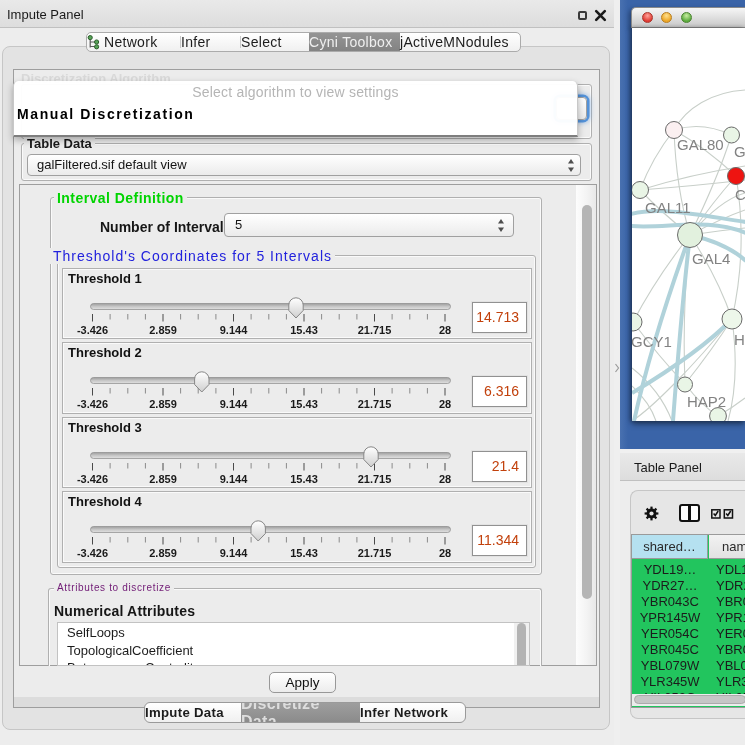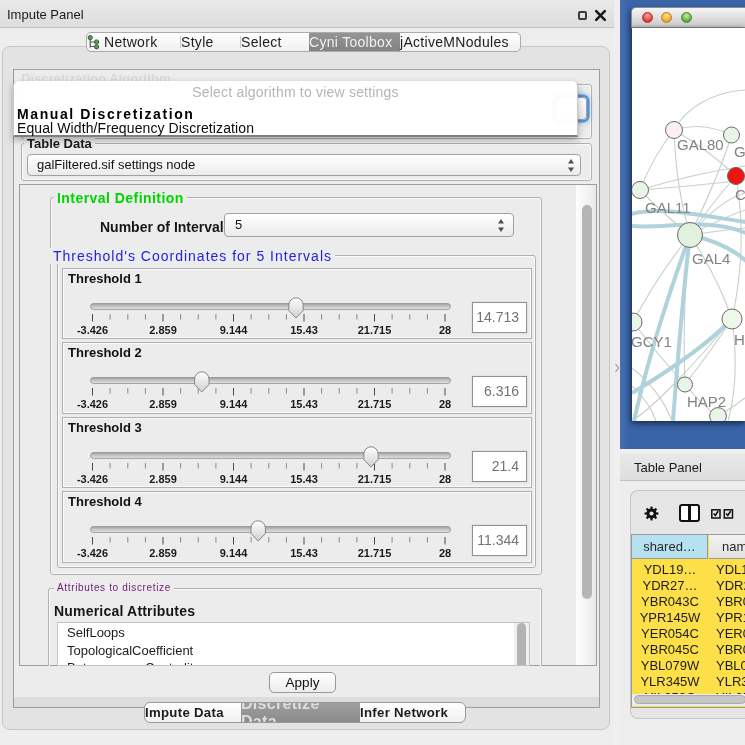--- a/index.html
+++ b/index.html
@@ -5,21 +5,21 @@
 html,body{width:745px;height:745px;overflow:hidden;background:#ededed;
 font-family:"Liberation Sans",sans-serif;}
 .a{position:absolute;}
 .grp{position:absolute;border:1px solid #b0b0b0;border-radius:3px;
 box-shadow:inset 0 0 0 1px #fafafa;}
 .gt{position:absolute;background:#ececec;padding:0 3px;white-space:nowrap;}
 .cb{position:absolute;background:linear-gradient(#ffffff,#ebebeb);
 border:1px solid #a0a0a0;border-radius:4px;font-size:13px;color:#151515;}
 .vb{position:absolute;width:55px;height:31px;background:#fff;
 border:1px solid #919191;box-shadow:0 0 0 1px #e2e2e2;font-size:14px;
-color:#737373;text-align:right;padding-right:7px;line-height:29px;}
+color:#c2410c;text-align:right;padding-right:7px;line-height:29px;}
 .seg{position:absolute;top:0;bottom:0;display:flex;align-items:center;
 justify-content:flex-start;font-size:14px;letter-spacing:0.3px;color:#1c1c1c;}
 </style></head><body>
 
 <div class="a" style="left:0;top:0;width:614px;height:28px;
 background:linear-gradient(#e9e9e9,#dddddd);border-bottom:1px solid #c0c0c0;"></div>
 <div class="a" style="left:7px;top:7px;font-size:13px;color:#1a1a1a;">Impute Panel</div>
 <div class="a" style="left:578px;top:11px;width:9px;height:9px;border:2px solid #3a3a3a;border-radius:2px;"></div>
 <svg class="a" style="left:594px;top:9px;" width="13" height="13" viewBox="0 0 13 13">
 <path d="M2.2 2.2 L10.8 10.8 M10.8 2.2 L2.2 10.8" stroke="#1a1a1a" stroke-width="2.6" stroke-linecap="round"></path>
@@ -35,37 +35,37 @@
 background:linear-gradient(#ffffff,#f0f0f0);border:1px solid #ababab;
 border-radius:5px;overflow:hidden;">
  <div class="seg" style="left:0;width:93px;">
   <svg width="13" height="15" viewBox="0 0 13 15" style="margin-right:4px;">
    <path d="M3.2 3.2 V12.5 M3.2 7 H9.2 M3.2 11.5 H9.2" stroke="#5b5b5b" stroke-width="1.2" fill="none"></path>
    <circle cx="3.2" cy="2.6" r="2.1" fill="#57a257" stroke="#2c5e2c"></circle>
    <circle cx="9.6" cy="7" r="2.1" fill="#57a257" stroke="#2c5e2c"></circle>
    <circle cx="9.6" cy="11.8" r="2.1" fill="#57a257" stroke="#2c5e2c"></circle>
   </svg>Network</div>
  <div class="a" style="left:93px;top:3px;bottom:3px;width:1px;background:#c9c9c9;"></div>
- <div class="seg" style="left:94px;width:59px;">Style</div>
+ <div class="seg" style="left:94px;width:59px;">Infer</div>
  <div class="a" style="left:153px;top:3px;bottom:3px;width:1px;background:#c9c9c9;"></div>
  <div class="seg" style="left:154px;width:67px;">Select</div>
  <div class="seg" style="left:222px;width:91px;background:linear-gradient(#949494,#838383);color:#efefef;">Cyni Toolbox</div>
  <div class="seg" style="left:313px;width:122px;">jActiveMNodules</div>
 </div>
 
 <div class="a" style="left:21px;top:71px;font-size:13px;font-weight:bold;color:#d9d9d9;">Discretization Algorithm</div>
 <div class="grp" style="left:21px;top:84px;width:571px;height:55px;"></div>
 <div class="a" style="left:556px;top:97px;width:31px;height:23px;
 background:linear-gradient(#ffffff,#ebebeb);border:1px solid #a0a0a0;border-radius:4px;
 box-shadow:0 0 0 2.5px #5492d8,0 0 5px 3px rgba(90,150,220,0.55);"></div>
 
 <div class="grp" style="left:21px;top:143px;width:571px;height:38px;"></div>
 <div class="gt" style="left:24px;top:136px;font-size:13px;font-weight:bold;color:#1a1a1a;">Table Data</div>
 <div class="cb" style="left:27px;top:154px;width:554px;height:22px;line-height:20px;">
- <span style="margin-left:9px;">galFiltered.sif settings node</span>
+ <span style="margin-left:9px;">galFiltered.sif default view</span>
  <svg class="a" style="right:5px;top:3px;" width="8" height="15" viewBox="0 0 8 15">
   <path d="M4 1 L7 5.4 H1 Z" fill="#4e4e4e"></path>
       <path d="M4 14 L1 9.6 H7 Z" fill="#4e4e4e"></path>
  </svg>
 </div>
 
 <div class="a" style="left:19px;top:184px;width:578px;height:482px;border:1px solid #9e9e9e;"></div>
 <div class="a" style="left:576px;top:185px;width:20px;height:480px;
 background:linear-gradient(90deg,#fdfdfd,#f3f3f3 55%,#e8e8e8);"></div>
 <div class="a" style="left:582px;top:205px;width:10px;height:394px;background:#b5b5b5;border-radius:5px;"></div>
@@ -293,21 +293,20 @@
  <div class="seg" style="left:96px;width:119px;font-size:16px;background:linear-gradient(#9e9e9e,#8b8b8b);color:#dedede;">Discretize Data</div>
  <div class="seg" style="left:215px;width:107px;font-size:13.2px;">Infer Network</div>
 </div>
 
 <div class="a" style="left:13px;top:80.5px;width:565px;height:56px;
 background:rgba(255,255,255,0.97);border-radius:5px 5px 0 0;
 border-left:1px solid #c8c8c8;border-right:1px solid #c8c8c8;
 border-bottom:2px solid #7e7e7e;box-shadow:0 3px 7px rgba(0,0,0,0.3);">
  <div style="position:absolute;left:0;right:0;top:3px;text-align:center;font-size:14px;letter-spacing:0.2px;color:#b5b5b5;">Select algorithm to view settings</div>
  <div style="position:absolute;left:3px;top:25px;font-size:14px;letter-spacing:1.6px;font-weight:bold;color:#000;">Manual Discretization</div>
- <div style="position:absolute;left:3px;top:39px;font-size:14px;letter-spacing:0.1px;color:#0a0a0a;">Equal Width/Frequency Discretization</div>
 </div>
 
 <div class="a" style="left:614px;top:0;width:6px;height:745px;background:#efefef;"></div>
 <svg class="a" style="left:614px;top:362px;" width="6" height="12" viewBox="0 0 6 12">
 <path d="M1.5 2 L4.5 6 L1.5 10" stroke="#9a9a9a" stroke-width="1.2" fill="none"></path>
   </svg>
 <div class="a" style="left:620px;top:0;width:125px;height:449px;
 background:linear-gradient(90deg,#4971b0,#3a64a8 8px);"></div>
 
 <div class="a" style="left:631px;top:7px;width:114px;height:21px;
@@ -394,21 +393,21 @@
 </div>
 <svg class="a" style="left:711px;top:509px;" width="23" height="10" viewBox="0 0 23 10">
 <g fill="none" stroke="#111" stroke-width="1.5">
 <rect x="0.8" y="0.8" width="8.2" height="8.2"></rect>
       <path d="M2.6 4.6 L4.3 6.5 L7.2 2"></path>
 <rect x="13.3" y="0.8" width="8.2" height="8.2"></rect>
       <path d="M15.1 4.6 L16.8 6.5 L19.7 2"></path>
 </g>
   </svg>
 
-<div class="a" style="left:631px;top:534px;width:114px;height:174px;background:#fde047;
+<div class="a" style="left:631px;top:534px;width:114px;height:174px;background:#22c55e;
 border:1px solid #9a9a9a;border-right:none;overflow:hidden;">
  <div style="position:absolute;left:0;top:0;width:76px;height:24px;background:#b5e1f0;
  border-right:1px solid #9a9a9a;border-bottom:1px solid #9a9a9a;
  font-size:13px;color:#2a2a2a;text-align:center;line-height:24px;">shared…</div>
  <div style="position:absolute;left:77px;top:0;width:37px;height:24px;background:linear-gradient(#f2f2f2,#e2e2e2);
  border-bottom:1px solid #9a9a9a;font-size:13px;color:#2a2a2a;line-height:24px;">
  <span style="margin-left:13px;">name</span></div>
  <div style="position:absolute;left:0;top:25px;width:114px;height:135px;overflow:hidden;font-size:13px;color:#1c1c1c;">
  <div style="position:absolute;left:0;top:2px;width:76px;text-align:center;">YDL19…</div>
       <div style="position:absolute;left:84px;top:2px;">YDL194W</div>

